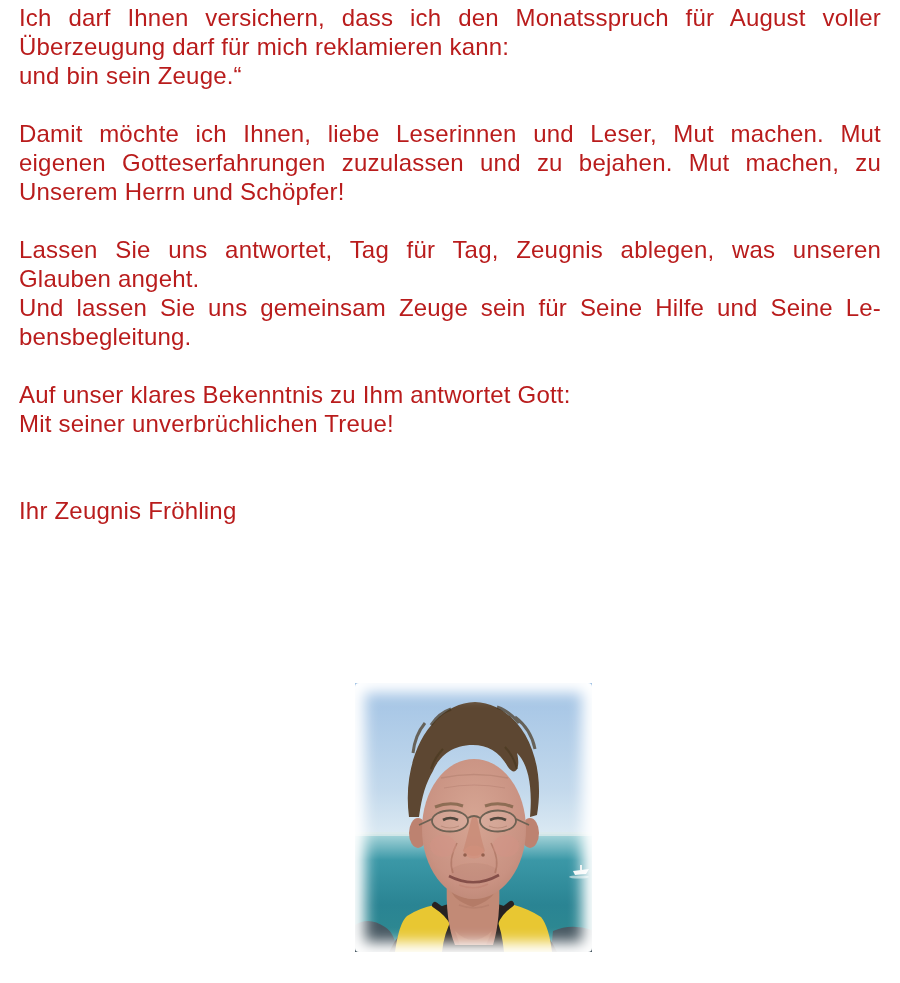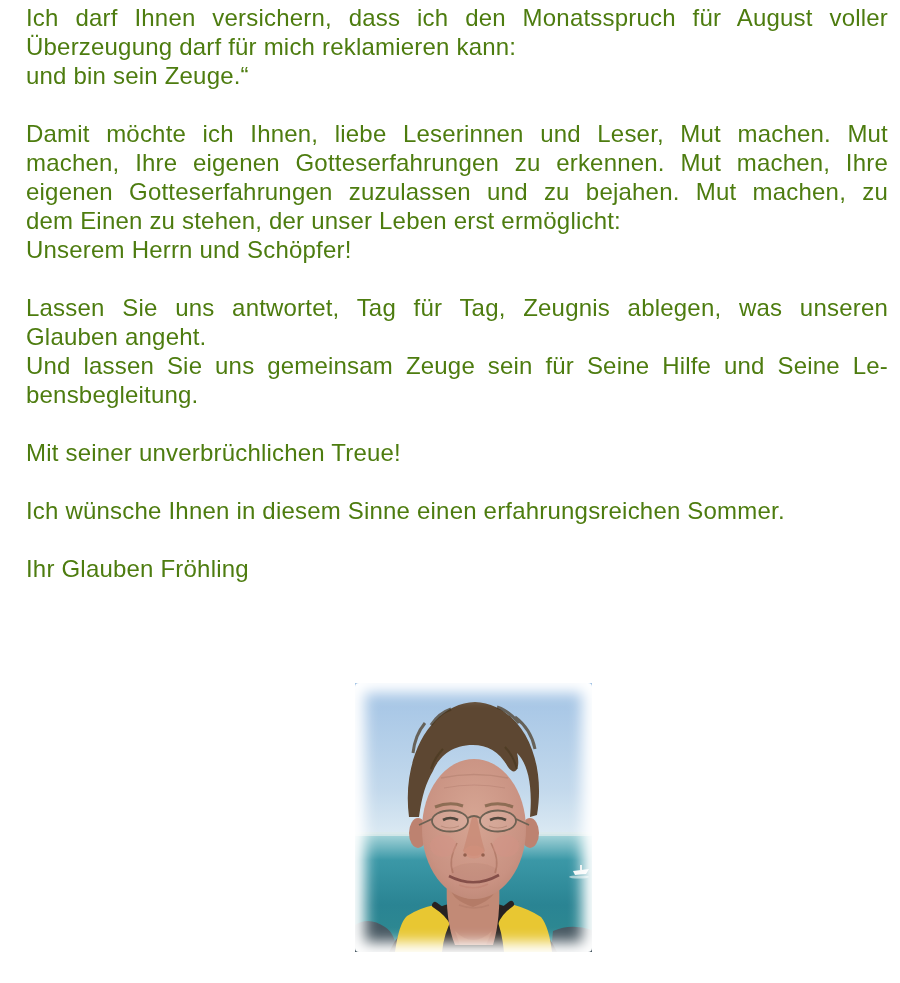--- a/index.html
+++ b/index.html
@@ -5,26 +5,26 @@
   html, body { margin: 0; padding: 0; }
   body {
     width: 900px; height: 983px;
     background: #ffffff;
     position: relative;
     overflow: hidden;
     font-family: "Liberation Sans", "DejaVu Sans", sans-serif;
   }
   .doc {
     position: absolute;
-    left: 26px; top: 3px;
+    left: 19px; top: 3px;
     width: 862px;
     font-size: 24px;
     line-height: 29px;
     letter-spacing: 0.2px;
-    color: #4d7c0f;
+    color: #b91c1c;
     -webkit-font-smoothing: antialiased;
   }
   .line { white-space: pre-wrap; min-height: 29px; }
   .line.justify {
     text-align: justify;
     text-align-last: justify;
   }
   .photo {
     position: absolute;
     left: 355px; top: 683px;
@@ -44,35 +44,33 @@
 <body>
 
 <main class="doc">
 
   <div id="lines">
       <div class="line justify">Ich darf Ihnen versichern, dass ich den Monatsspruch für August voller</div>
       <div class="line">Überzeugung darf für mich reklamieren kann:</div>
       <div class="line">und bin sein Zeuge.“</div>
       <div class="line">&nbsp;</div>
       <div class="line justify">Damit möchte ich Ihnen, liebe Leserinnen und Leser, Mut machen. Mut</div>
-      <div class="line justify">machen, Ihre eigenen Gotteserfahrungen zu erkennen. Mut machen, Ihre</div>
       <div class="line justify">eigenen Gotteserfahrungen zuzulassen und zu bejahen. Mut machen, zu</div>
-      <div class="line">dem Einen zu stehen, der unser Leben erst ermöglicht:</div>
       <div class="line">Unserem Herrn und Schöpfer!</div>
       <div class="line">&nbsp;</div>
       <div class="line justify">Lassen Sie uns antwortet, Tag für Tag, Zeugnis ablegen, was unseren</div>
       <div class="line">Glauben angeht.</div>
       <div class="line justify">Und lassen Sie uns gemeinsam Zeuge sein für Seine Hilfe und Seine Le-</div>
       <div class="line">bensbegleitung.</div>
       <div class="line">&nbsp;</div>
+      <div class="line">Auf unser klares Bekenntnis zu Ihm antwortet Gott:</div>
       <div class="line">Mit seiner unverbrüchlichen Treue!</div>
       <div class="line">&nbsp;</div>
-      <div class="line">Ich wünsche Ihnen in diesem Sinne einen erfahrungsreichen Sommer.</div>
       <div class="line">&nbsp;</div>
-      <div class="line">Ihr Glauben Fröhling</div>
+      <div class="line">Ihr Zeugnis Fröhling</div>
     </div>
 </main>
 
 <figure class="photo">
   <svg viewBox="0 0 237 269" preserveAspectRatio="none" aria-hidden="true">
     <defs>
       <linearGradient id="skyGrad" x1="0" y1="0" x2="0" y2="1">
         <stop offset="0" stop-color="#a2c3e5"></stop>
         <stop offset="0.7" stop-color="#c3d9ec"></stop>
         <stop offset="1" stop-color="#dceaf3"></stop>

